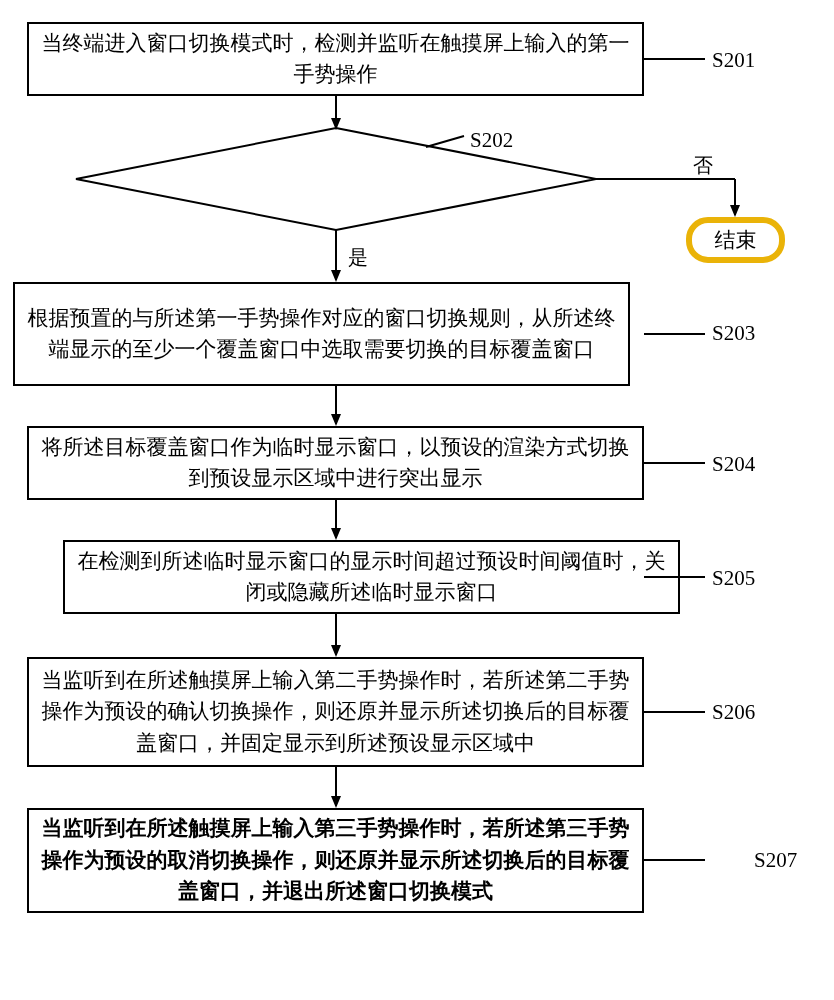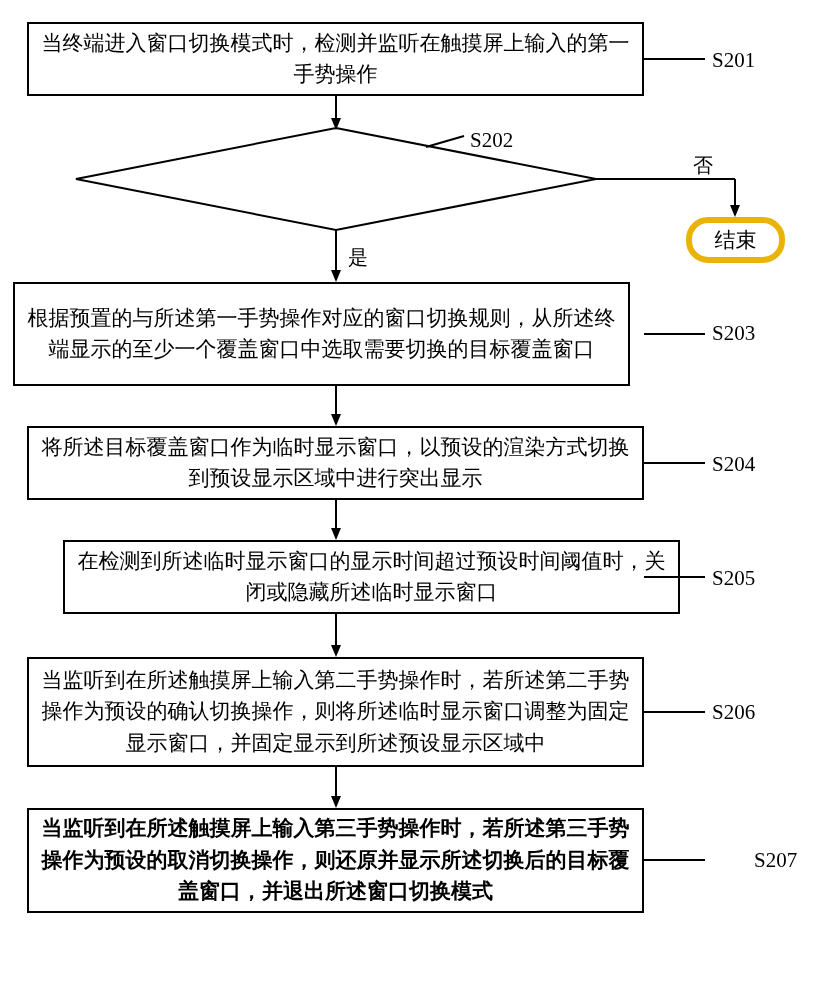--- a/index.html
+++ b/index.html
@@ -81,21 +81,21 @@
   <span>将所述目标覆盖窗口作为临时显示窗口，以预设的渲染方式切换到预设显示区域中进行突出显示</span>
 </div>
 <div class="step-label" style="left:712px; top:452px;">S204</div>
 
 <div class="flow-box" style="left:27px; top:540px; width:617px; height:74px;margin-left:36px;">
   <span>在检测到所述临时显示窗口的显示时间超过预设时间阈值时，关闭或隐藏所述临时显示窗口</span>
 </div>
 <div class="step-label" style="left:712px; top:566px;">S205</div>
 
 <div class="flow-box" style="left:27px; top:657px; width:617px; height:110px;">
-  <span>当监听到在所述触摸屏上输入第二手势操作时，若所述第二手势操作为预设的确认切换操作，则将所述临时显示窗口调整为固定显示窗口，并固定显示到所述预设显示区域中</span>
+  <span>当监听到在所述触摸屏上输入第二手势操作时，若所述第二手势操作为预设的确认切换操作，则还原并显示所述切换后的目标覆盖窗口，并固定显示到所述预设显示区域中</span>
 </div>
 <div class="step-label" style="left:712px; top:700px;">S206</div>
 
 <div class="flow-box" style="left:27px; top:808px; width:617px; height:105px;font-weight:bold;">
   <span>当监听到在所述触摸屏上输入第三手势操作时，若所述第三手势操作为预设的取消切换操作，则还原并显示所述切换后的目标覆盖窗口，并退出所述窗口切换模式</span>
 </div>
 <div class="step-label" style="left:712px; top:848px;margin-left:42px;">S207</div>
 
 <svg class="overlay" width="834" height="1000">
   <defs>

